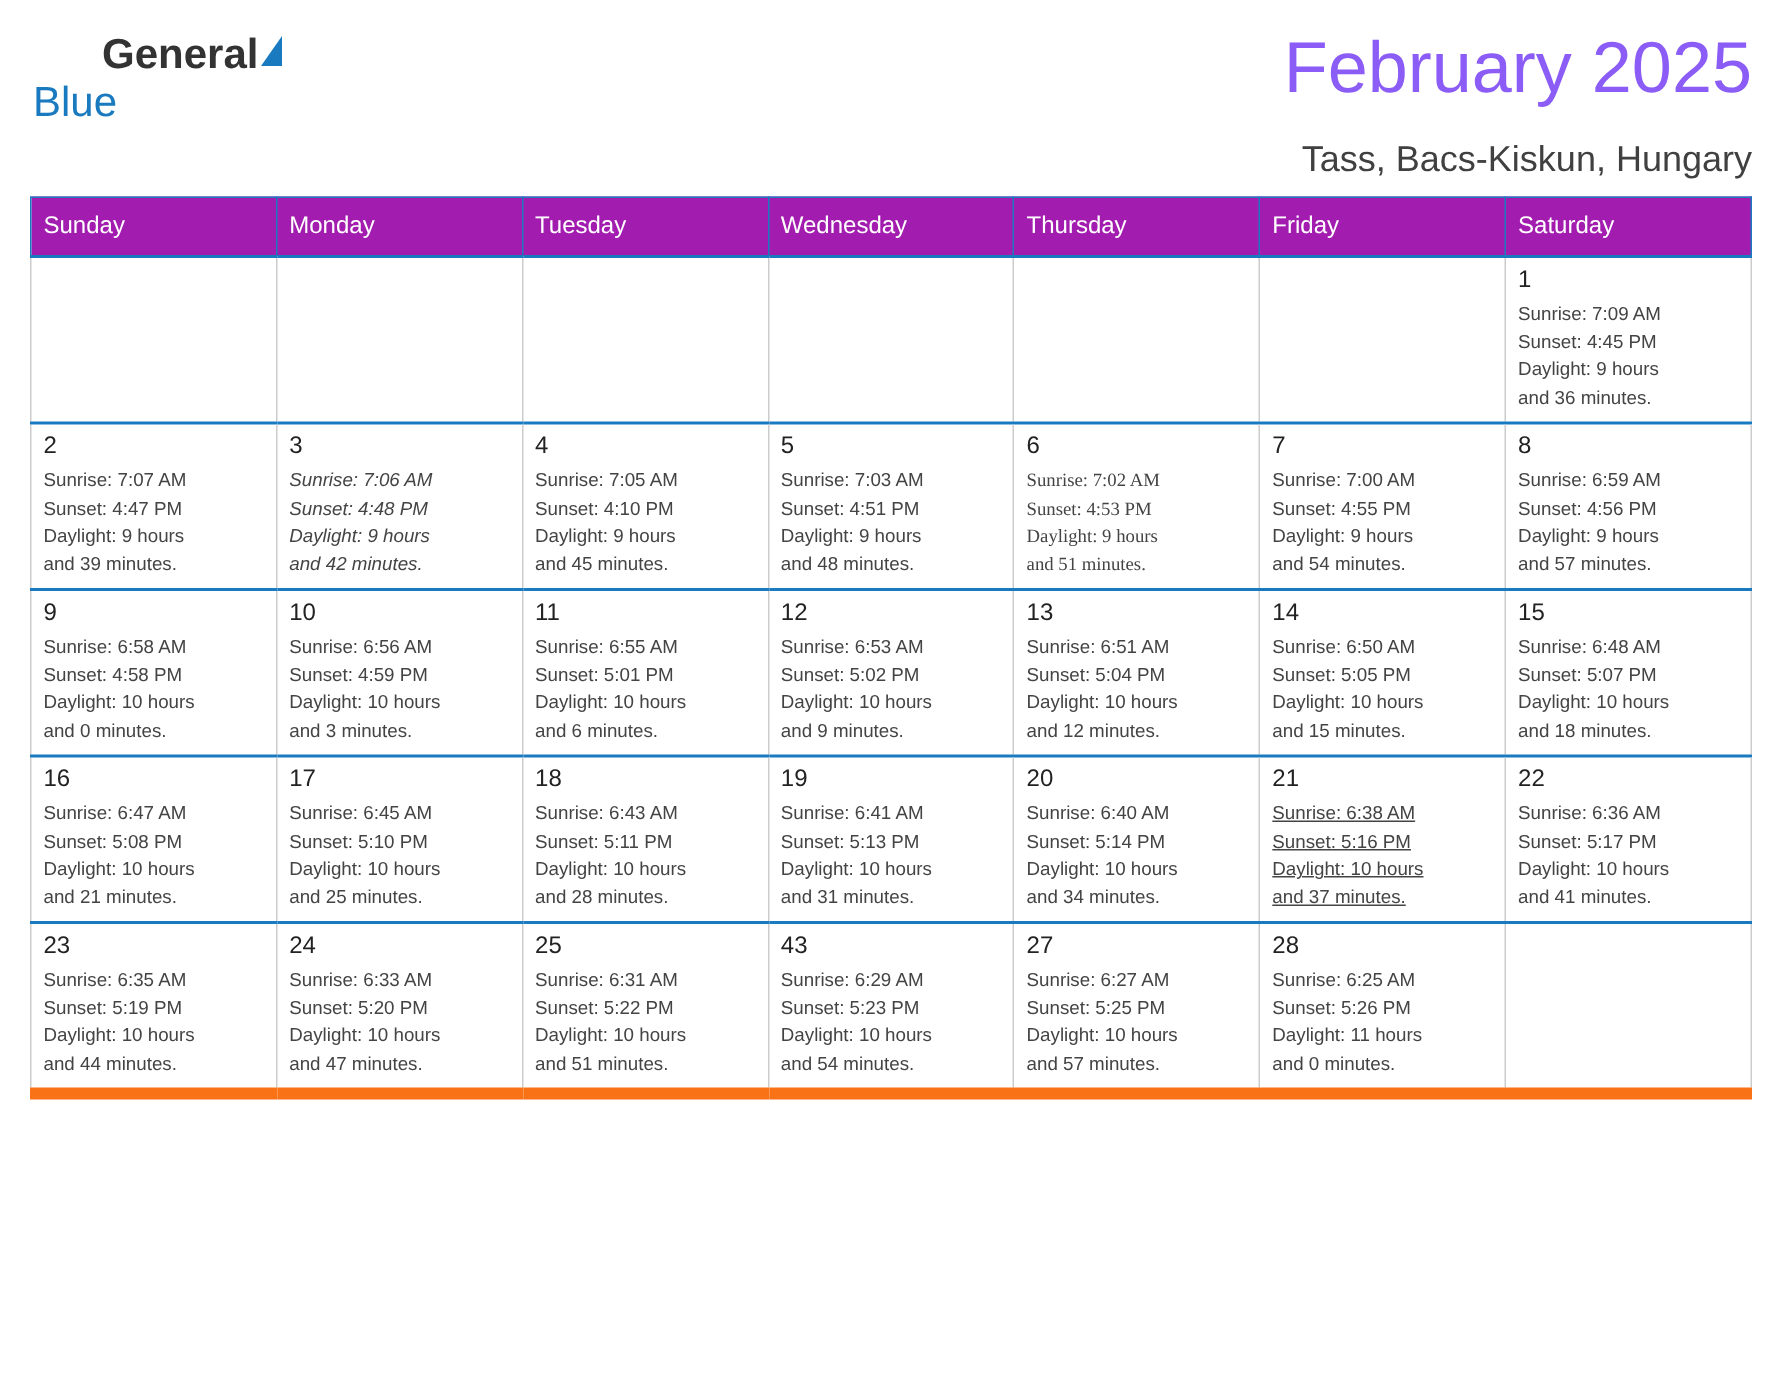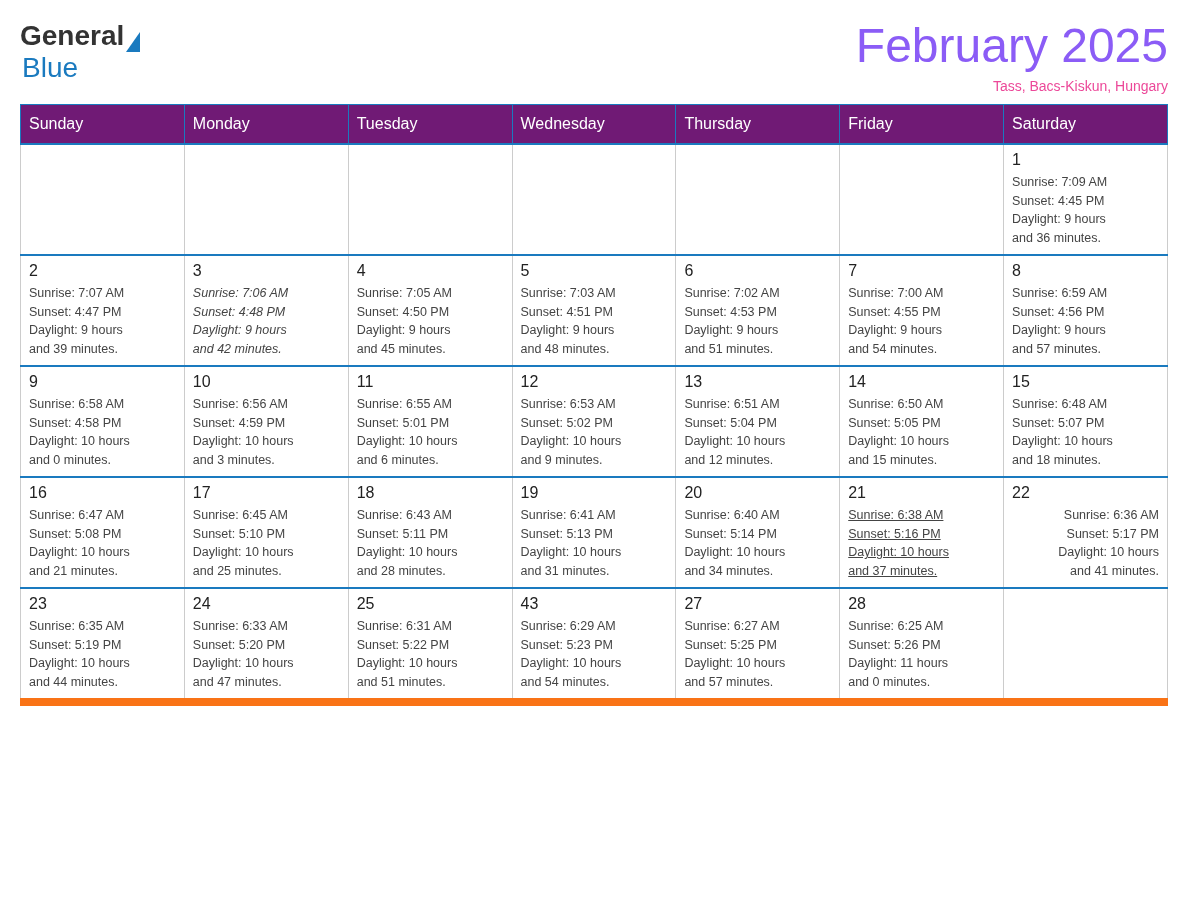--- a/index.html
+++ b/index.html
@@ -17,21 +17,22 @@
       align-items: flex-start;
       margin-bottom: 10px;
     }
     .logo {
       display: flex;
       flex-direction: column;
       align-items: flex-start;
     }
     .logo-top {
       display: flex;
-      align-items: flex-end;
+      align-items: flex-start;
+      margin-left: 48px;
     }
     .logo-general {
       font-size: 28px;
       font-weight: bold;
       color: #333;
     }
     .logo-triangle {
       width: 0;
       height: 0;
       border-left: 14px solid transparent;
@@ -49,31 +50,31 @@
     .title-section {
       text-align: right;
     }
     .month-title {
       font-size: 48px;
       font-weight: normal;
       color: #8b5cf6;
       line-height: 1.1;
     }
     .location-title {
-      font-size: 14px;
-      color: #ec4899;
-      margin-top: 5px;
+      font-size: 24px;
+      color: #404040;
+      margin-top: 20px;
     }
     .calendar {
       width: 100%;
       border-collapse: collapse;
       margin-top: 10px;
     }
     .calendar th {
-      background-color: #701a75;
+      background-color: #a21caf;
       color: #fff;
       padding: 10px 8px;
       text-align: left;
       font-size: 16px;
       font-weight: normal;
       border: 1px solid #1a7abf;
     }
     .calendar td {
       vertical-align: top;
       padding: 6px 8px;
@@ -159,34 +160,34 @@
         <td>
           <div class="day-number">3</div>
           <div class="day-info" style="white-space: pre-line; font-style: italic;">Sunrise: 7:06 AM
 Sunset: 4:48 PM
 Daylight: 9 hours
 and 42 minutes.</div>
         </td>
         <td>
           <div class="day-number">4</div>
           <div class="day-info" style="white-space: pre-line;">Sunrise: 7:05 AM
-Sunset: 4:50 PM
+Sunset: 4:10 PM
 Daylight: 9 hours
 and 45 minutes.</div>
         </td>
         <td>
           <div class="day-number">5</div>
           <div class="day-info" style="white-space: pre-line;">Sunrise: 7:03 AM
 Sunset: 4:51 PM
 Daylight: 9 hours
 and 48 minutes.</div>
         </td>
         <td>
           <div class="day-number">6</div>
-          <div class="day-info" style="white-space: pre-line;">Sunrise: 7:02 AM
+          <div class="day-info" style="white-space: pre-line; font-family: Liberation Serif, serif;">Sunrise: 7:02 AM
 Sunset: 4:53 PM
 Daylight: 9 hours
 and 51 minutes.</div>
         </td>
         <td>
           <div class="day-number">7</div>
           <div class="day-info" style="white-space: pre-line;">Sunrise: 7:00 AM
 Sunset: 4:55 PM
 Daylight: 9 hours
 and 54 minutes.</div>
@@ -288,21 +289,21 @@
         </td>
         <td>
           <div class="day-number">21</div>
           <div class="day-info" style="white-space: pre-line; text-decoration: underline;">Sunrise: 6:38 AM
 Sunset: 5:16 PM
 Daylight: 10 hours
 and 37 minutes.</div>
         </td>
         <td>
           <div class="day-number">22</div>
-          <div class="day-info" style="white-space: pre-line; text-align: right;">Sunrise: 6:36 AM
+          <div class="day-info" style="white-space: pre-line;">Sunrise: 6:36 AM
 Sunset: 5:17 PM
 Daylight: 10 hours
 and 41 minutes.</div>
         </td>
       </tr>
       <tr class="last-row">
         <td>
           <div class="day-number">23</div>
           <div class="day-info" style="white-space: pre-line;">Sunrise: 6:35 AM
 Sunset: 5:19 PM

